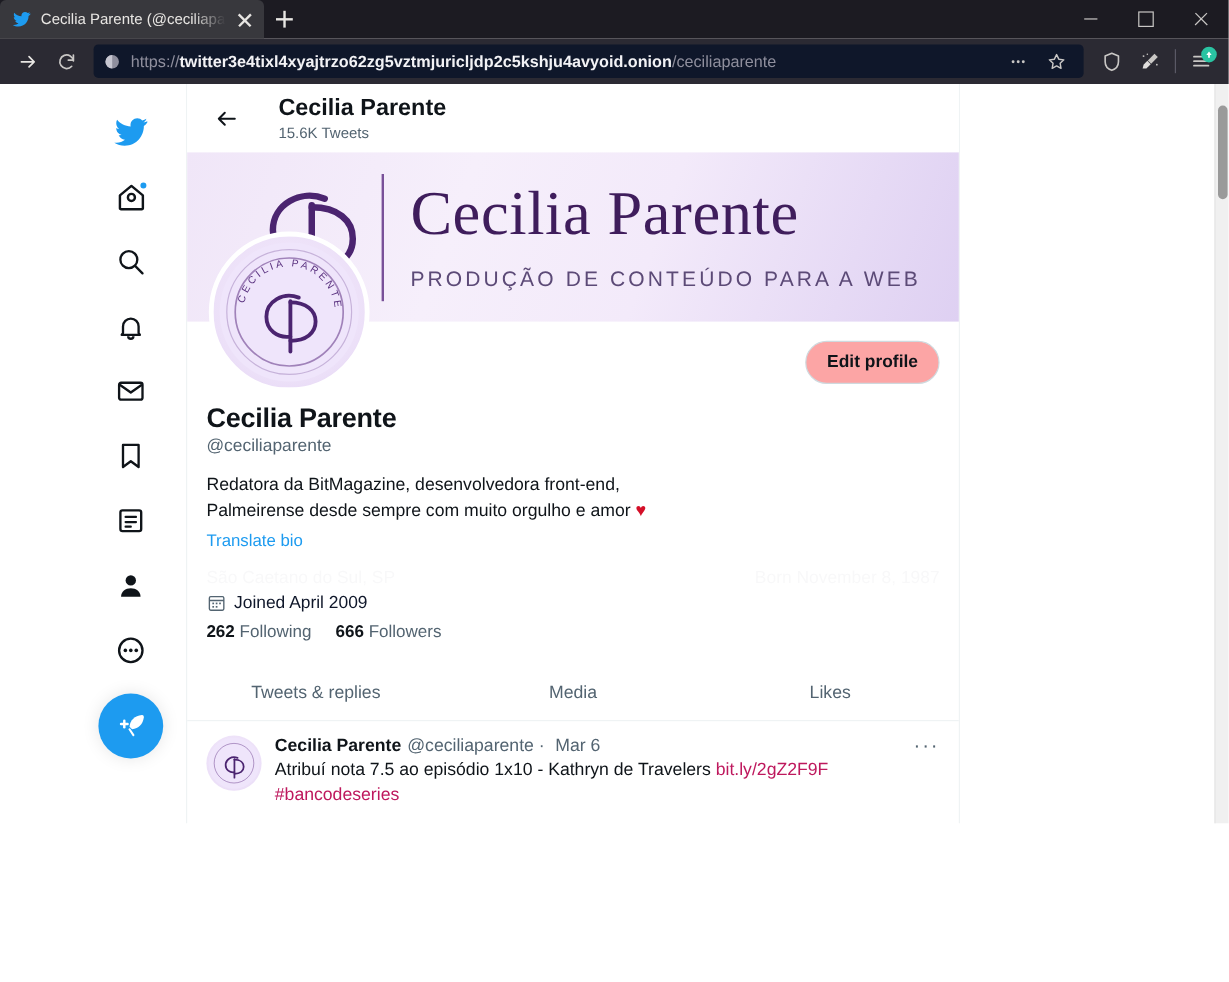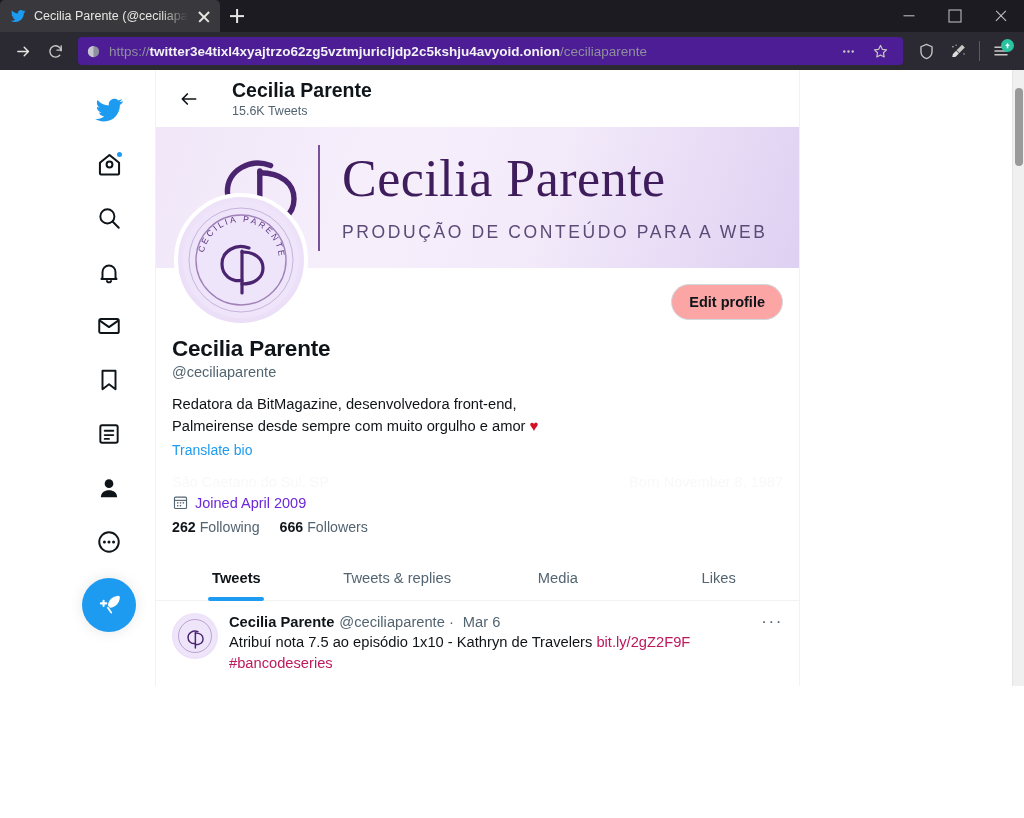--- a/index.html
+++ b/index.html
@@ -68,21 +68,21 @@
 
   .navbar {
     height: 38px; background: #2b2a33;
     display: flex; align-items: center; gap: 2px; padding: 0 8px;
   }
   .navbtn {
     width: 30px; height: 30px; border-radius: 4px;
     display: flex; align-items: center; justify-content: center;
   }
   .urlbar {
-    flex: 1; height: 28px; background: #4c1d95; border-radius: 4px;
+    flex: 1; height: 28px; background: #0f172a; border-radius: 4px;
     display: flex; align-items: center; gap: 8px; padding: 4px 8px;
     margin: 0 6px; min-width: 0; justify-content: center;
   }
   .url-text {
     font-size: 13.5px; color: #8f8f9d; white-space: nowrap;
     overflow: hidden; text-overflow: ellipsis; flex: 1;
   }
   .url-text b { color: #f2f2f5; font-weight: 700; }
   .url-actions { display:flex; align-items:center; gap: 2px; margin-left:auto; }
   .tb-icon { width: 30px; height: 28px; display:flex; align-items:center; justify-content:center; position:relative; }
@@ -188,21 +188,21 @@
   .bio { margin-top: 14px; font-size: 14.7px; color:#0f1419; line-height: 21px; }
   .heart { color: #d40f28; font-size: 15px; }
   .translate { margin-top: 5px; font-size: 14px; color:#1d9bf0; }
   .ghost-row {
     margin-top: 14px; height: 19px; font-size: 14.5px;
     color: rgba(83,100,113,0.045);
     display:flex; align-items:center; gap: 6px;
     justify-content: space-between;
   }
   .meta-row { margin-top: 3px; display:flex; align-items:center; gap: 6px;
-    font-size: 14.5px; color:#6d28d9; }
+    font-size: 14.5px; color:#0f172a; }
   .stats { margin-top: 8px; display:flex; gap: 20px; font-size: 14.2px; color:#536471; }
   .stats b { color:#0f1419; font-weight: 700; }
 
   .tabs { display: flex; margin-top: 20px; border-bottom: 1px solid #eff3f4; }
   .tabitem {
     flex: 1; text-align: center; font-size: 14.7px; color:#536471;
     padding: 15px 0 14px; position: relative;
   }
   .tabitem.active { color:#0f1419; font-weight: 700; }
   .tab-underline {
@@ -484,24 +484,20 @@
           <span>Joined April 2009</span>
         </div>
 
         <div class="stats">
           <span><b>262</b> <span>Following</span></span>
           <span><b>666</b> <span>Followers</span></span>
         </div>
       </div>
 
       <div class="tabs">
-        <div class="tabitem active">
-          <span>Tweets</span>
-          <span class="tab-underline"></span>
-        </div>
         <div class="tabitem">
           <span>Tweets &amp; replies</span>
         </div>
         <div class="tabitem">
           <span>Media</span>
         </div>
         <div class="tabitem">
           <span>Likes</span>
         </div>
       </div>

